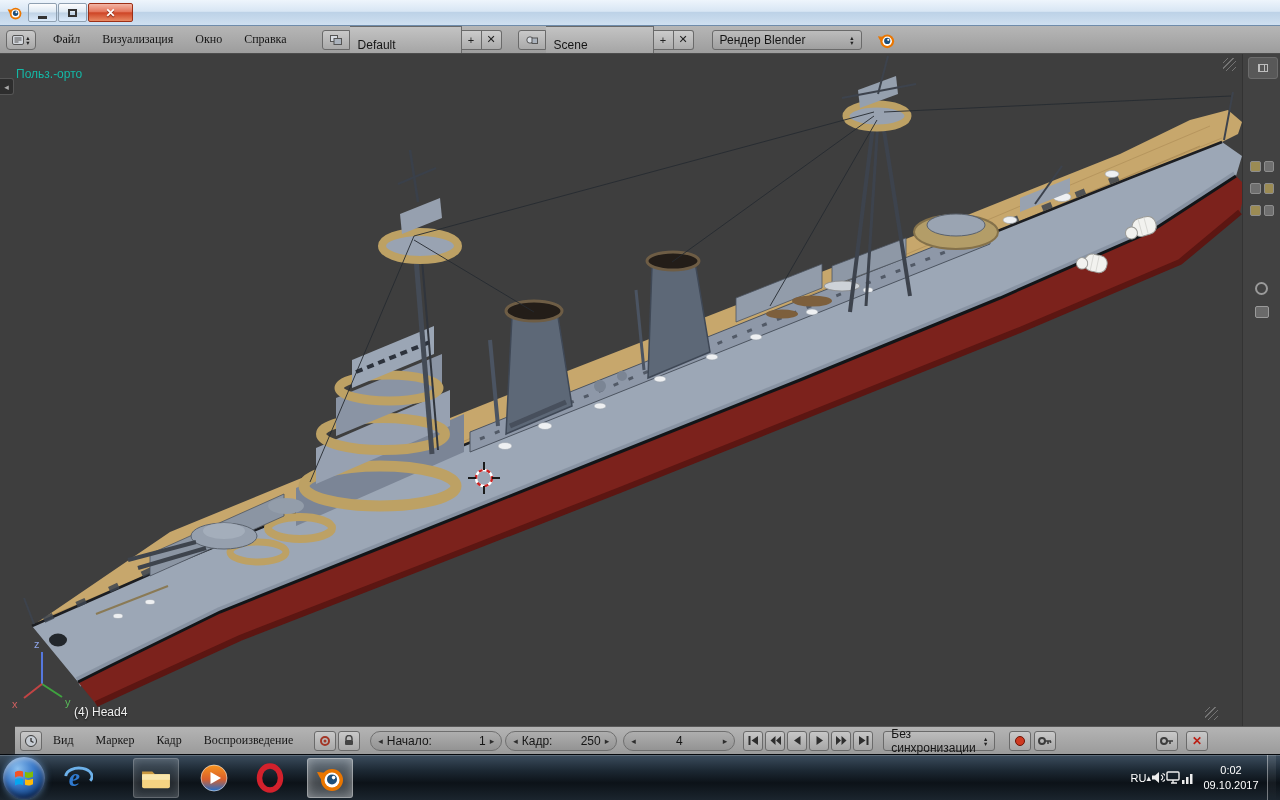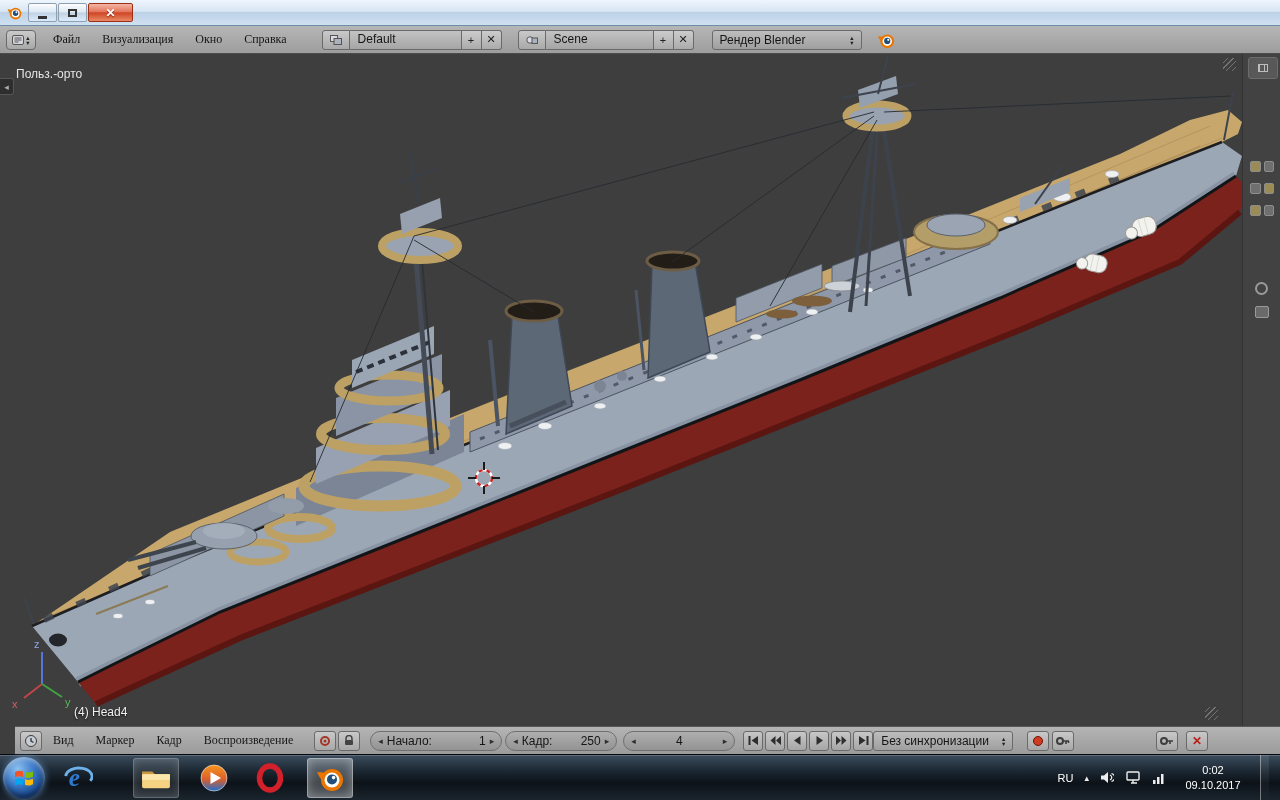--- a/index.html
+++ b/index.html
@@ -27,33 +27,33 @@
     background:linear-gradient(#b6b6b6,#9d9d9d); border-bottom:1px solid #4c4c4c;
     display:flex; align-items:center; font-size:12px; color:#151515; overflow:hidden; white-space:nowrap; }
   .ed-btn { width:30px; height:20px; margin:0 6px; border:1px solid #6a6a6a; border-radius:4px;
     background:linear-gradient(#cacaca,#a8a8a8); display:flex; align-items:center; justify-content:center; gap:2px; flex:0 0 auto; }
   .menu-item { padding:0 11px; height:100%; display:flex; align-items:center; cursor:default;font-family:Liberation Serif, serif; }
   .dd-arrows { display:flex; flex-direction:column; align-items:center; }
   .dd-arrows i { font-style:normal; font-size:6.5px; line-height:5px; color:#222; }
   .db { display:flex; align-items:center; }
   .db-browse { width:28px; height:20px; border:1px solid #6a6a6a; border-radius:3px 0 0 3px;
     background:linear-gradient(#c9c9c9,#a9a9a9); display:flex; align-items:center; justify-content:center; gap:2px; }
-  .db-field { height:20px; border:1px solid #6a6a6a; border-left:none;
-    background:linear-gradient(#c3c3c3,#a5a5a5); display:flex; align-items:flex-start; padding:1px 8px; }
+  .db-field { height:28px; border:1px solid #6a6a6a; border-left:none;
+    background:linear-gradient(#c3c3c3,#a5a5a5); display:flex; align-items:flex-end; padding:1px 8px; }
   .db-btn { width:20px; height:20px; border:1px solid #6a6a6a; border-left:none;
     background:linear-gradient(#cccccc,#ababab); display:flex; align-items:center; justify-content:center; font-size:11px; color:#222; }
   .db-btn:last-child { border-radius:0 3px 3px 0; }
   .dropdown { height:20px; border:1px solid #6a6a6a; border-radius:3px;
     background:linear-gradient(#bdbdbd,#9f9f9f); display:flex; align-items:center; justify-content:space-between; padding:0 7px; }
   .stats { margin-left:7px; font-size:12px; color:#101010; }
   .bl-logo { flex:0 0 auto; }
 
   
   .viewport { position:absolute; top:54px; left:0; width:1280px; height:672px; background:#3e3e3e; overflow:hidden; }
-  .vp-label-top { position:absolute; top:13px; left:16px; color:#e5e5e5; font-size:12px; }
+  .vp-label-top { position:absolute; top:13px; left:16px; color:#14b8a6; font-size:12px; }
   .vp-label-bottom { position:absolute; top:651px; left:74px; color:#f0f0f0; font-size:12px; text-shadow:0 1px 2px rgba(0,0,0,.8); }
   .ship-svg { position:absolute; top:0; left:0; }
   .toolshelf-tab { position:absolute; top:24px; left:0; width:14px; height:17px; background:#2e2e2e;
     border:1px solid #555; border-left:none; border-radius:0 3px 3px 0; color:#aaa; font-size:9px;
     display:flex; align-items:center; justify-content:center; }
   .right-strip { position:absolute; right:0; top:0; width:38px; height:100%; background:#424242; border-left:1px solid #333; }
   .rs-tab { position:absolute; top:3px; right:2px; width:30px; height:22px; background:#585858; border:1px solid #6c6c6c;
     border-radius:3px; display:flex; align-items:center; justify-content:center; }
   .rs-grid { width:10px; height:8px; border:1px solid #bdbdbd; background:
     linear-gradient(#0000,#0000), repeating-linear-gradient(90deg,#bdbdbd 0 1px,transparent 1px 5px); }
@@ -89,21 +89,21 @@
     background:linear-gradient(#3c4d5e,#1c2833 35%,#0c1218 62%,#1b252e);
     border-top:1px solid #05080c; box-shadow:inset 0 1px 0 rgba(255,255,255,.18);
     display:flex; align-items:center; }
   .start-orb { width:42px; height:42px; margin:0 2px 0 3px; border-radius:50%; flex:0 0 auto;
     background:radial-gradient(circle at 35% 28%, #8cc0ef, #3a79c9 40%, #174685 72%, #0b2a55);
     box-shadow:0 0 7px rgba(130,190,255,.55), inset 0 2px 5px rgba(255,255,255,.55), inset 0 -3px 6px rgba(0,0,20,.6);
     display:flex; align-items:center; justify-content:center; }
   .ticon { width:46px; height:40px; border-radius:3px; display:flex; align-items:center; justify-content:center; flex:0 0 auto; }
   .ticon.running { background:rgba(255,255,255,.10); border:1px solid rgba(255,255,255,.25); box-shadow:inset 0 0 9px rgba(255,255,255,.14); }
   .ticon.active { background:rgba(255,255,255,.24); border:1px solid rgba(255,255,255,.45); box-shadow:inset 0 0 11px rgba(255,255,255,.35); }
-  .tray { margin-left:auto; display:flex; align-items:center; gap:11px; color:#fff; padding-right:11px; }
+  .tray { margin-left:auto; display:flex; align-items:center; color:#fff; padding-right:4px; }
   .tray-lang { font-size:11px; color:#fff; }
   .tray-arrow { font-size:9px; color:#eee; }
   .tray-clock { text-align:center; font-size:11px; line-height:1.3; color:#fff; width:72px; }
   .show-desktop { width:9px; height:46px; border-left:1px solid rgba(255,255,255,.4);
     background:linear-gradient(rgba(255,255,255,.10),rgba(255,255,255,0)); flex:0 0 auto; }
 </style>
 </head>
 <body>
 
 <div class="screen">
@@ -452,21 +452,21 @@
           </svg>
         </div>
       <div class="play-btn">
           <svg width="13" height="11" fill="#2e2e2e">
             <rect x="9.5" y="1" width="2" height="9"></rect>
             <path d="M2,1 L8.5,5.5 L2,10 Z"></path>
           </svg>
         </div>
     </div>
 
-    <div class="dropdown" style="width:140px;">
+    <div class="dropdown" style="width:112px;margin-left:10px">
       <span>Без синхронизации</span>
       <span class="dd-arrows">
           <i>▴</i>
           <i>▾</i>
         </span>
     </div>
 
     <div class="tl-btn" style="margin-left:14px">
         <div class="rec-dot"></div>
       </div>

